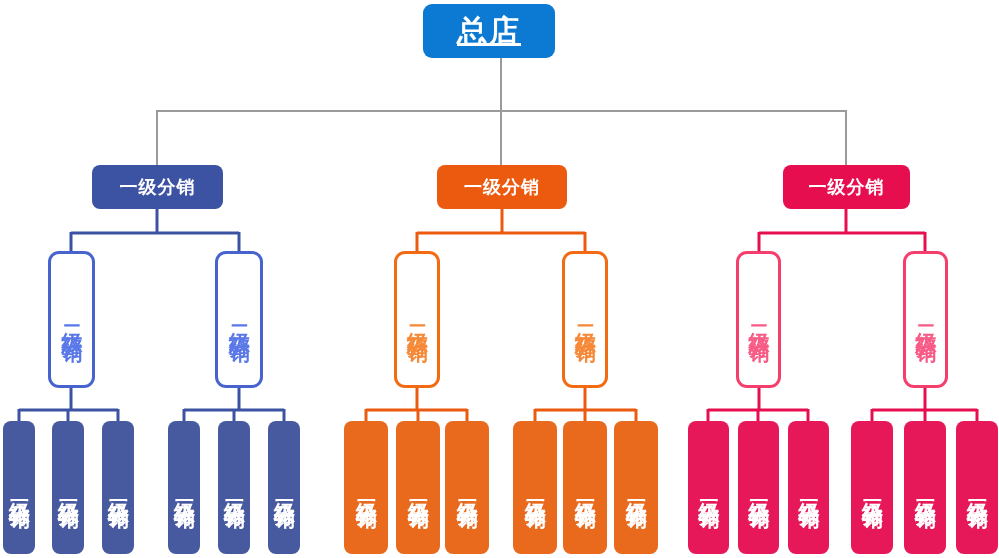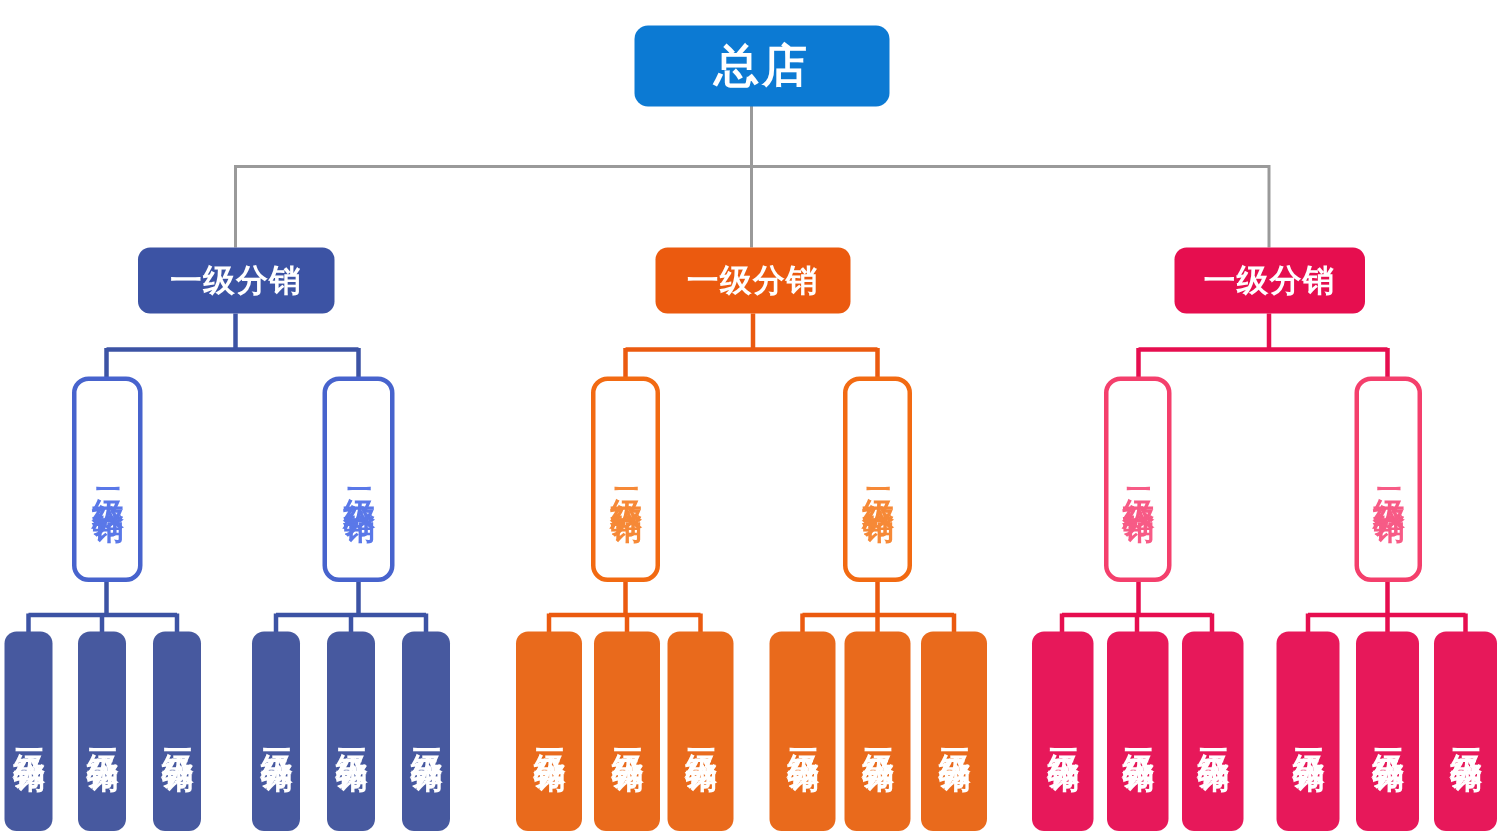--- a/index.html
+++ b/index.html
@@ -6,21 +6,21 @@
   .stage{
     position:relative;width:999px;height:558px;background:#fff;overflow:hidden;
     font-family:"DejaVu Sans","Liberation Sans",sans-serif;
   }
   .stage svg{position:absolute;left:0;top:0;}
   .box{
     position:absolute;display:flex;align-items:center;justify-content:center;
     color:#fff;font-weight:bold;box-sizing:border-box;
   }
   .root-box{background:#0C7AD3;border-radius:9px;font-size:30px;letter-spacing:2px;}
-  .l1-box{border-radius:8px;font-size:21px;letter-spacing:1px;}
+  .l1-box{border-radius:8px;font-size:18px;letter-spacing:1px;}
   .l2-box{background:#fff;border-radius:11px;border:3px solid;}
   .l3-box{border-radius:8px;}
   .vtext{
     writing-mode:vertical-rl;text-orientation:upright;
     font-weight:bold;font-size:21px;letter-spacing:5px;line-height:1;
   }
   .l3-box .vtext{letter-spacing:3px;color:#fff;}
   
   .b-blue .l1-box,.b-blue-fill{background:#3C53A4;}
   .b-blue .l2-box{border-color:#4763CD;}
@@ -95,21 +95,21 @@
       <line x1="758" y1="409" x2="758" y2="422"></line>
       <line x1="808" y1="409" x2="808" y2="422"></line>
       <line x1="925" y1="388" x2="925" y2="411"></line>
       <line x1="872" y1="410" x2="977" y2="410"></line>
       <line x1="872" y1="409" x2="872" y2="422"></line>
       <line x1="925" y1="409" x2="925" y2="422"></line>
       <line x1="977" y1="409" x2="977" y2="422"></line>
     </g>
   </svg>
 
-  <div class="box root-box" style="left:423px;top:17px;width:170px;height:54px;">总店</div>
+  <div class="box root-box" style="left:423px;top:4px;width:132px;height:54px;text-decoration:underline;">总店</div>
 
   <div class="b-blue">
     <div class="box l1-box" style="left:92px;top:165px;width:131px;height:44px;">一级分销</div>
     <div class="box l2-box" style="left:48px;top:251px;width:47px;height:137px;">
       <span class="vtext">二级分销</span>
     </div>
     <div class="box l2-box" style="left:215px;top:251px;width:48px;height:137px;">
       <span class="vtext">二级分销</span>
     </div>
     <div class="box l3-box" style="left:3px;top:421px;width:32px;height:133px;">

